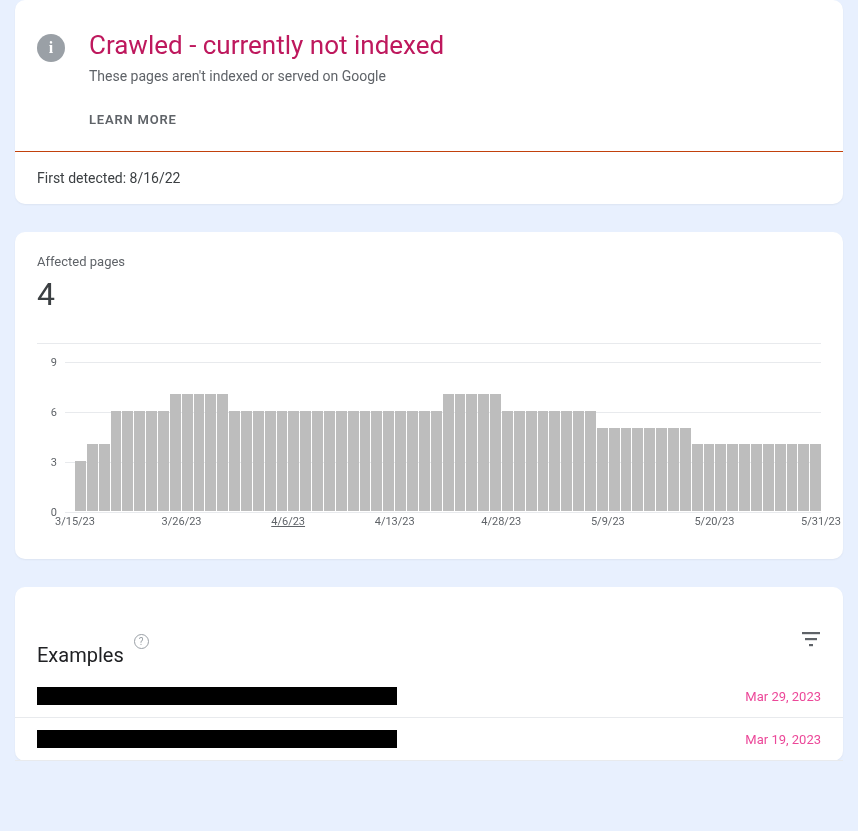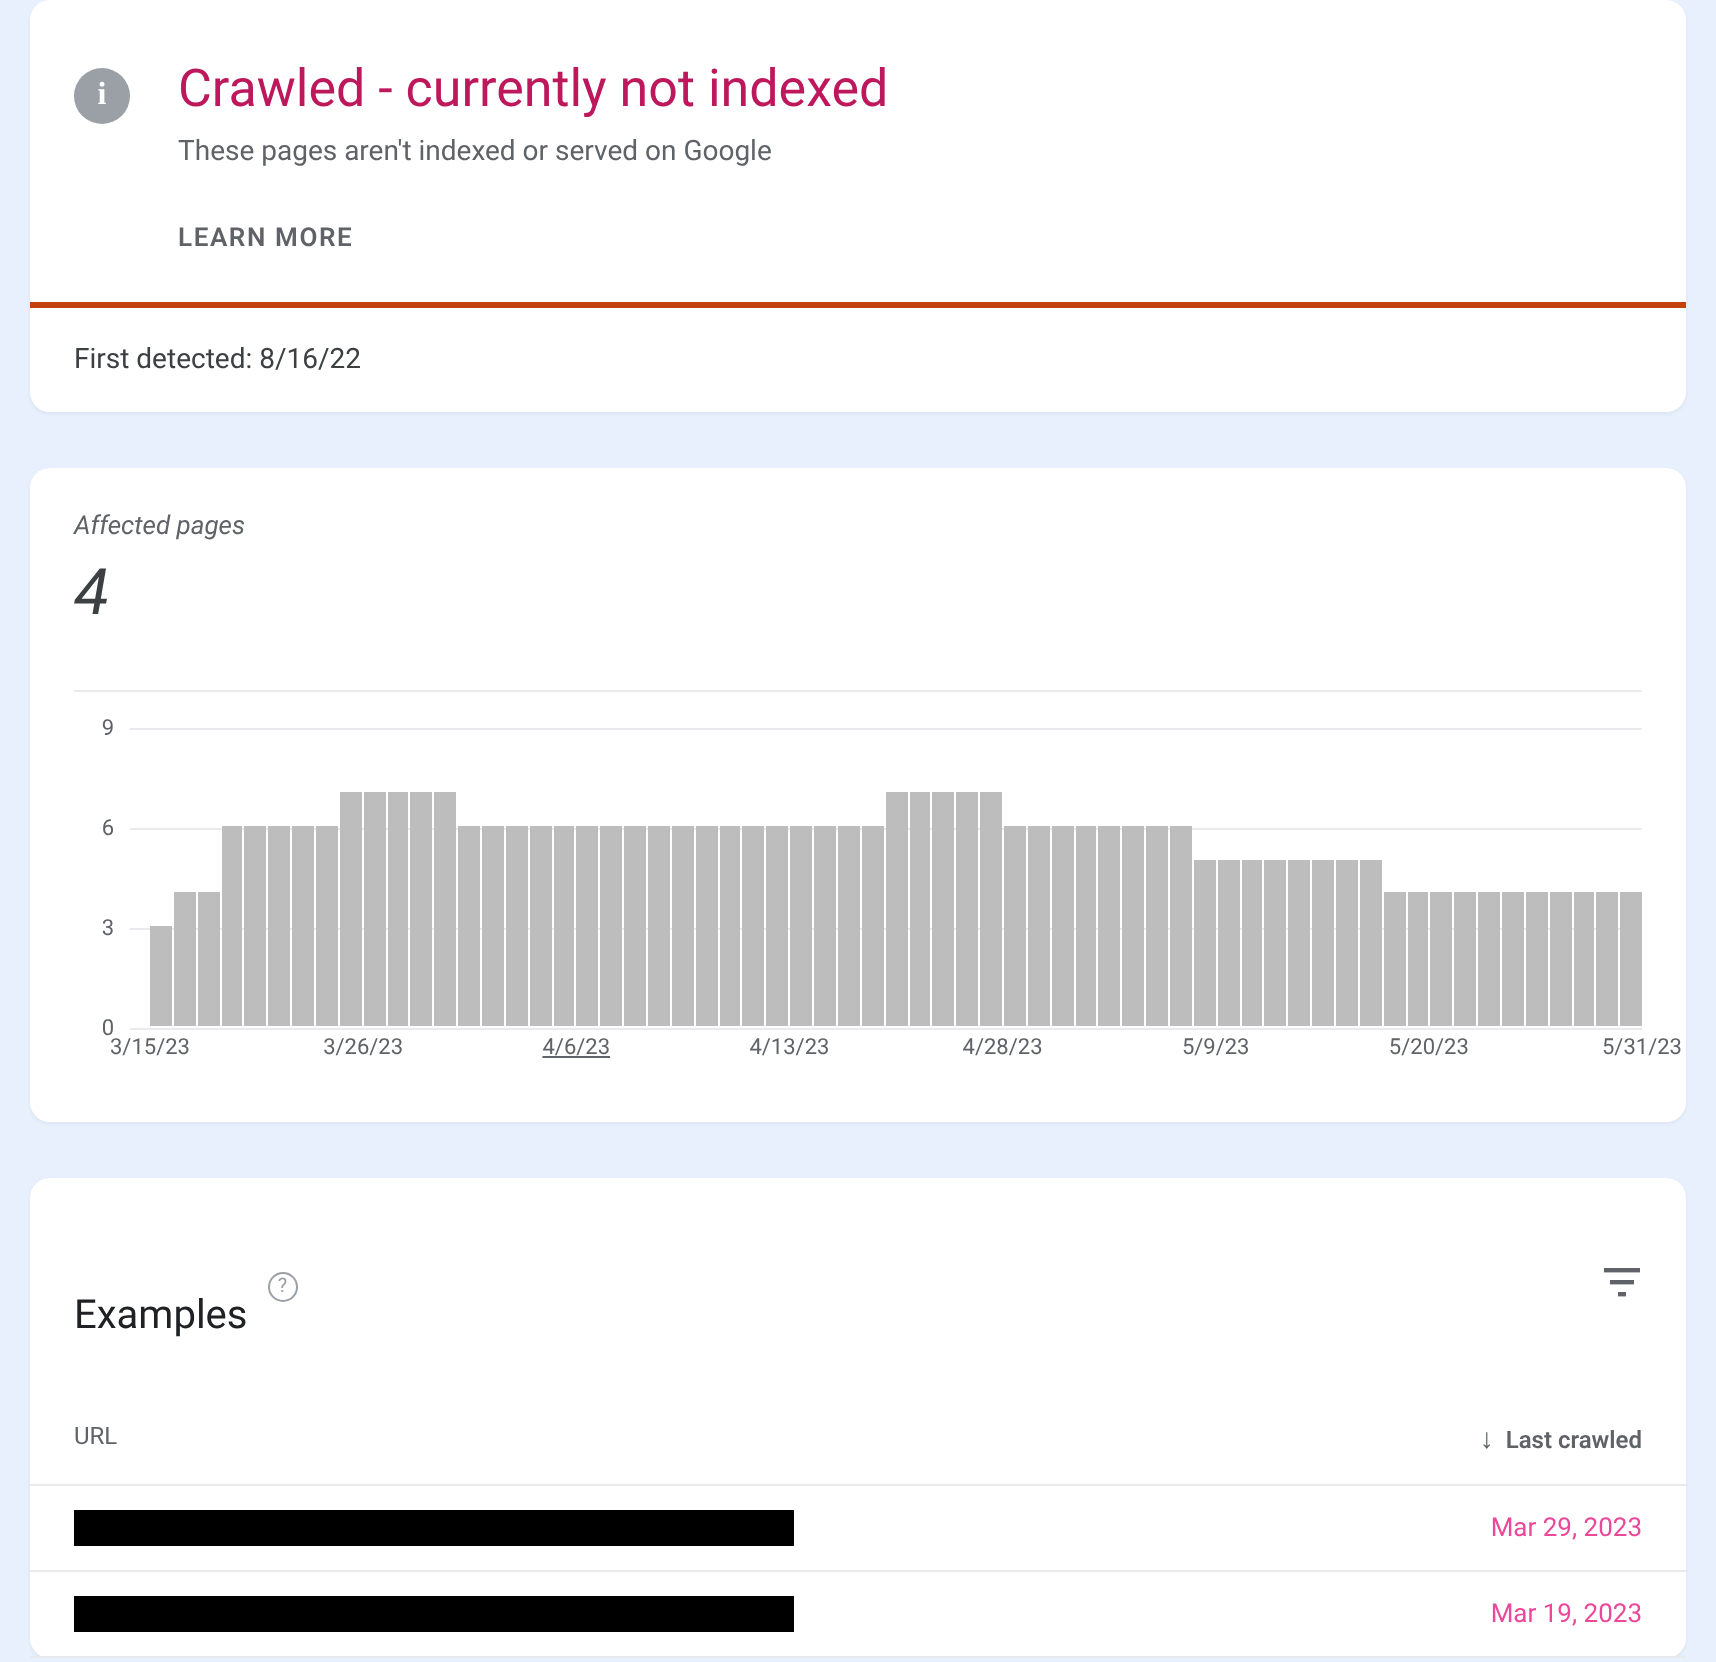--- a/index.html
+++ b/index.html
@@ -49,21 +49,21 @@
   }
   .learn-more {
     font-size: 13px;
     font-weight: 600;
     letter-spacing: 0.8px;
     color: #5f6368;
     text-transform: uppercase;
     cursor: pointer;
   }
   .card-bottom {
-    border-top: 3px solid #c2410c;
+    border-top: 1px solid #c2410c;
     padding: 18px 22px;
     display: flex;
     align-items: center;
     justify-content: space-between;
     font-size: 14px;
   }
   .first-detected { color: #3c4043; }
   .done-row { display: flex; align-items: center; gap: 14px; }
   .done-fixing { color: #5f6368; }
   .validate-btn {
@@ -72,21 +72,21 @@
     border: none;
     padding: 9px 14px;
     border-radius: 4px;
     font-size: 13px;
     font-weight: 600;
     letter-spacing: 0.6px;
     cursor: pointer;
     box-shadow: 0 1px 2px rgba(0,0,0,0.2);
   }
   
-  .aff-top { padding: 22px 22px 8px 22px; font-style: italic; }
+  .aff-top { padding: 22px 22px 8px 22px; }
   .aff-label { font-size: 13px; color: #5f6368; margin-bottom: 6px; }
   .aff-count { font-size: 32px; font-weight: 400; color: #3c4043; }
   .chart-wrap { padding: 22px 22px 26px 22px; }
   .chart {
     position: relative;
     height: 190px;
     border-top: 1px solid #e8eaed;
   }
   .ylab {
     position: absolute;
@@ -299,27 +299,20 @@
       <div class="help-icon">?</div>
     </div>
     <div class="filter-icon">
       <svg width="20" height="16" viewBox="0 0 20 16" fill="currentColor">
         <rect x="1" y="1" width="18" height="2.2"></rect>
         <rect x="4" y="7" width="12" height="2.2"></rect>
         <rect x="8" y="13" width="4" height="2.2"></rect>
       </svg>
     </div>
   </div>
-  <div class="table-head">
-    <div>URL</div>
-    <div class="lc-head">
-      <span class="arrow-down">↓</span>
-      <span>Last crawled</span>
-    </div>
-  </div>
   <div id="rows">
       <div class="row">
         <div class="url-cell"></div>
         <div class="date-cell">Mar 29, 2023</div>
       </div>
       <div class="row">
         <div class="url-cell"></div>
         <div class="date-cell">Mar 19, 2023</div>
       </div>
     </div>

